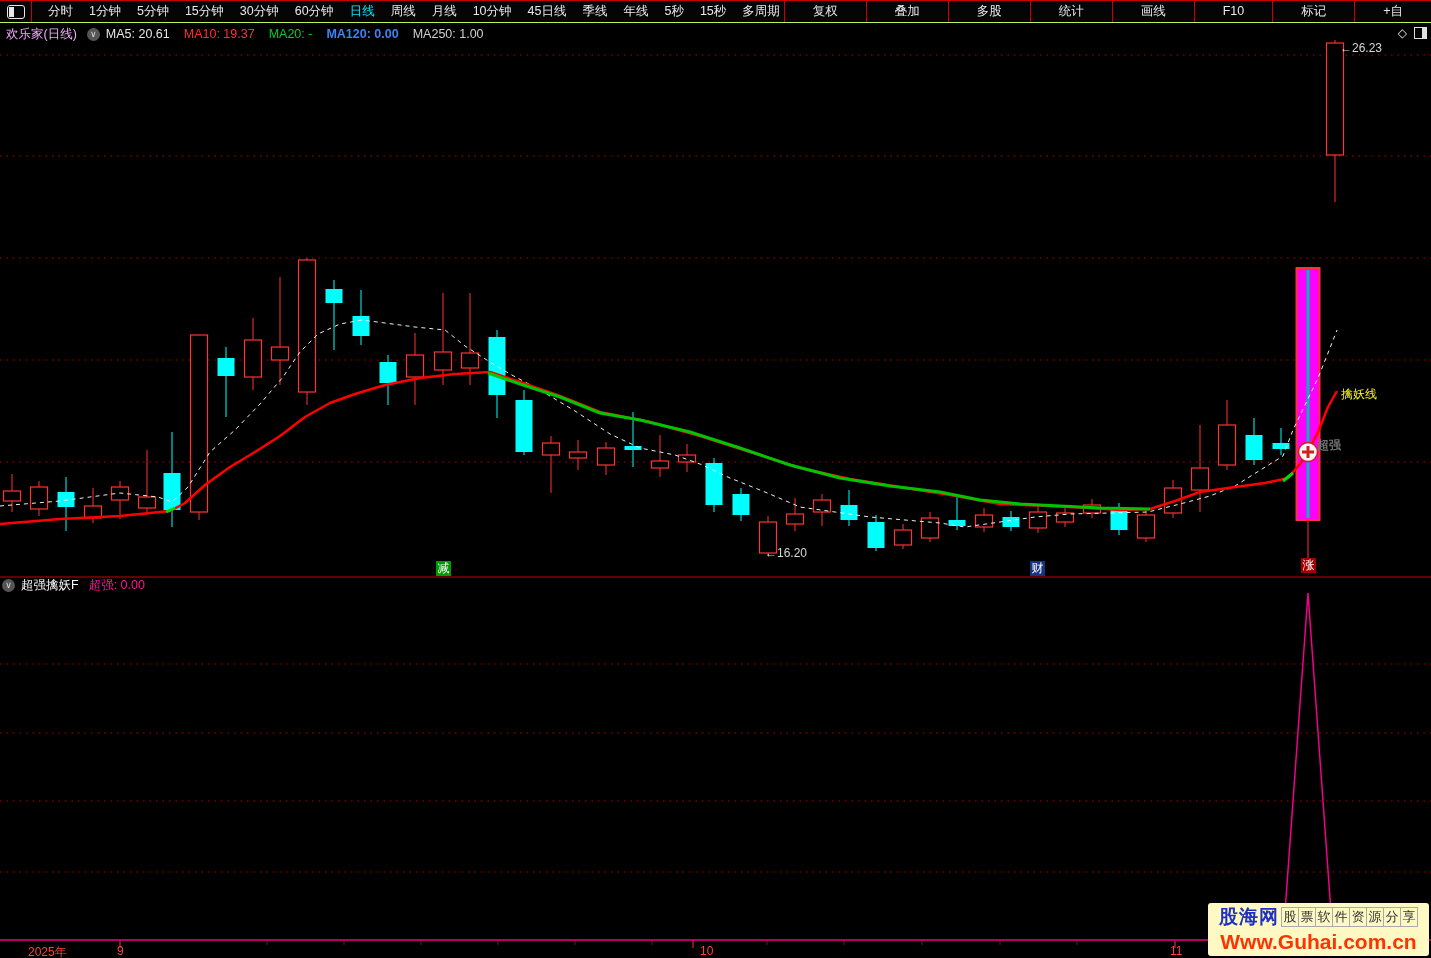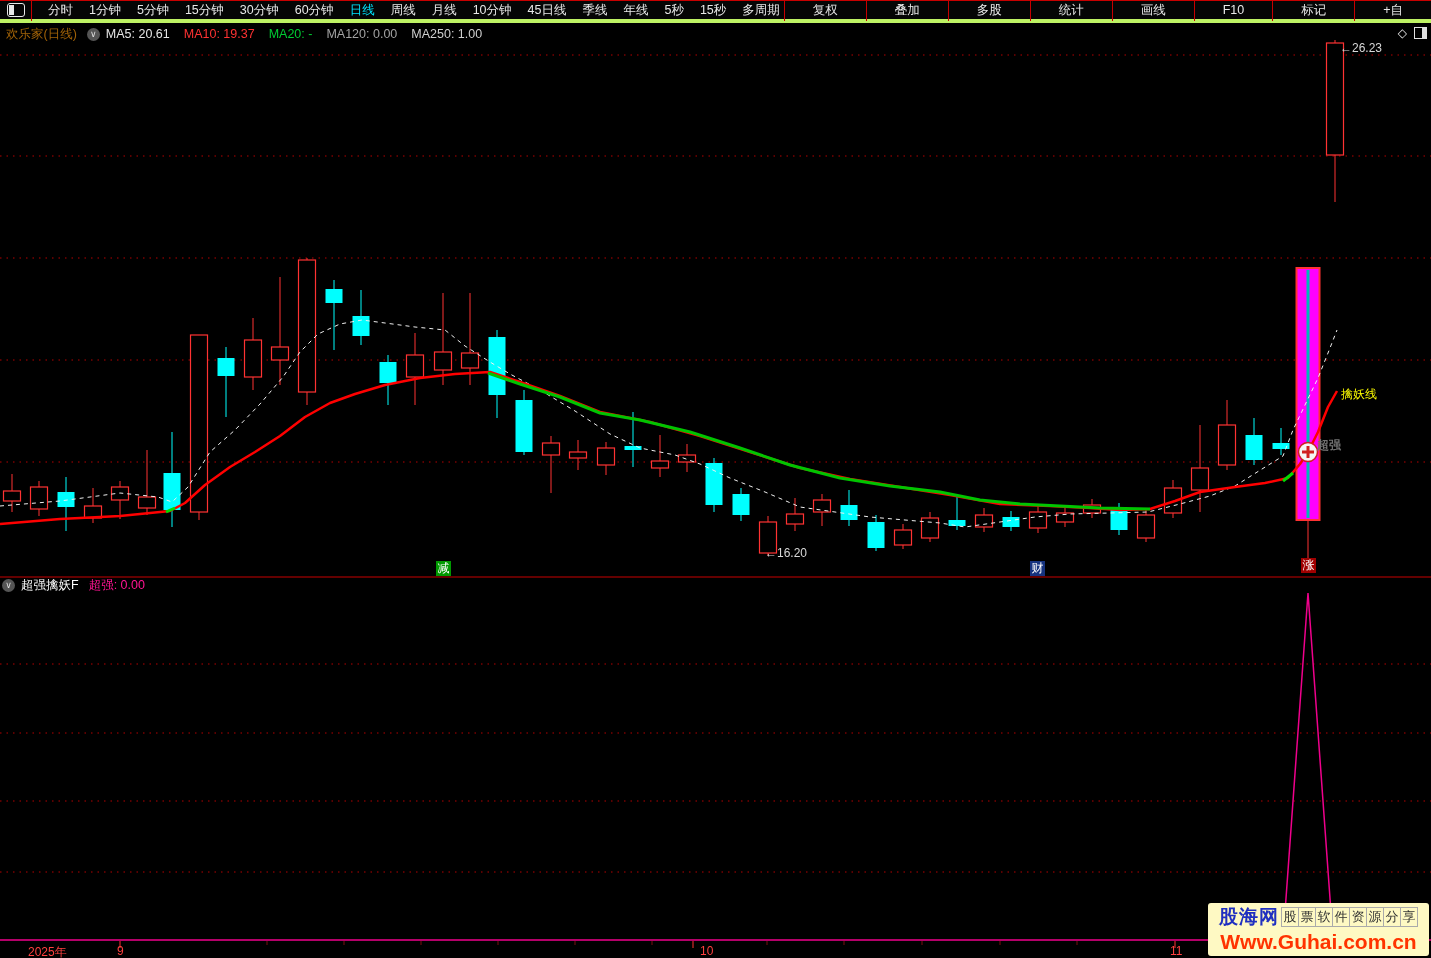--- a/index.html
+++ b/index.html
@@ -1,40 +1,40 @@
 <!DOCTYPE html>
 <html><head>
 <meta charset="utf-8">
 <style>
   html,body{margin:0;padding:0;background:#000;}
   body{width:1431px;height:958px;position:relative;overflow:hidden;
        font-family:"Liberation Sans","DejaVu Sans",sans-serif;}
   
   .menubar{position:absolute;left:0;top:0;width:1431px;height:23px;background:#050505;
-           border-top:1px solid #c80000;border-bottom:4px solid #bef264;box-sizing:border-box;
+           border-top:1px solid #c80000;border-bottom:1px solid #bef264;box-sizing:border-box;
            display:flex;align-items:center;z-index:5;}
   .mb-icon{width:16px;height:12px;border:1px solid #e8e8e8;border-radius:3px;margin:0 6px 0 7px;
            position:relative;flex:0 0 auto;}
   .mb-icon::after{content:"";position:absolute;left:1px;top:1px;bottom:1px;width:5px;background:#e8e8e8;}
   .mb-sep{width:1px;height:21px;background:#c80000;margin-right:8px;flex:0 0 auto;}
   .menu-left{display:flex;align-items:center;gap:0;flex:1 1 auto;overflow:hidden;}
   .menu-item{color:#e8e8e8;font-size:12.5px;padding:0 8px;white-space:nowrap;cursor:default;}
   .menu-item.active{color:#00e5ff;}
   .menu-right{display:flex;align-items:center;flex:0 0 auto;height:100%;}
   .menu-rt{color:#e8e8e8;font-size:12.5px;padding:0 28px;border-left:1px solid #c80000;
            height:21px;line-height:21px;white-space:nowrap;}
   
   .infobar{position:absolute;left:0;top:24px;width:1431px;height:20px;display:flex;
            align-items:center;z-index:4;font-size:12.5px;}
-  .stock-title{color:#a16207;margin:0 4px 0 6px;}
+  .stock-title{color:#f0abfc;margin:0 4px 0 6px;}
   .circ-chevron{width:13px;height:13px;border-radius:50%;background:#555;color:#ddd;font-size:9px;
                 line-height:13px;text-align:center;margin:0 6px;flex:0 0 auto;}
   .ma{margin-right:14px;white-space:nowrap;}
   .ma5{color:#e6e6e6;} .ma10{color:#ff3232;} .ma20{color:#00cc33;}
-  .ma120{color:#a3a3a3;} .ma250{color:#cfcfcf;}
+  .ma120{color:#3b82f6;font-weight:bold;} .ma250{color:#cfcfcf;}
   .win-icons{position:absolute;right:4px;top:26px;color:#e0e0e0;font-size:12px;z-index:6;
              display:flex;gap:7px;align-items:center;}
   .sq-icon{width:11px;height:10px;border:1px solid #e0e0e0;position:relative;}
   .sq-icon::after{content:"";position:absolute;right:0;top:0;bottom:0;width:4px;background:#e0e0e0;}
   
   .lbl{position:absolute;font-size:12px;white-space:nowrap;z-index:3;}
   .price-lbl{color:#d8d8d8;}
   .yao-lbl{color:#ffff00;}
   .cq-lbl{color:#737373;font-weight:bold;}
   .badge{position:absolute;width:15px;height:15px;color:#fff;font-size:12px;line-height:15px;

